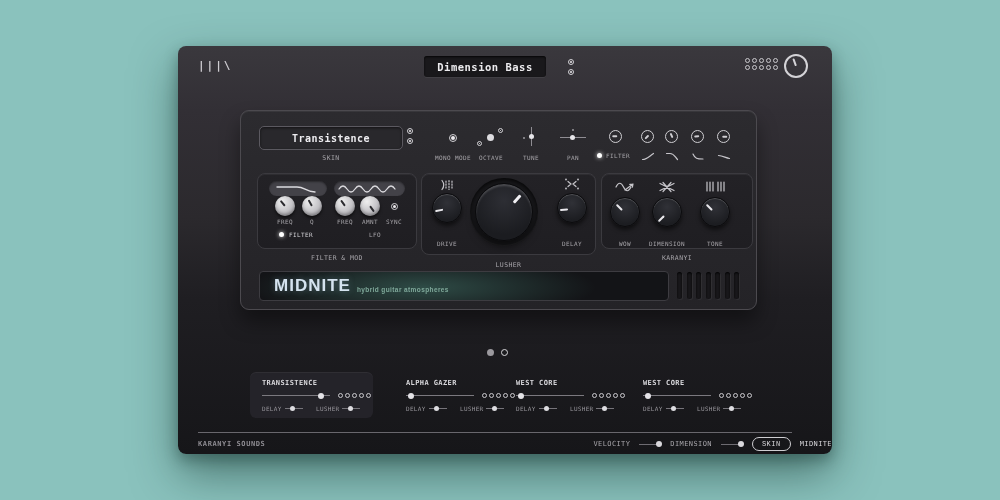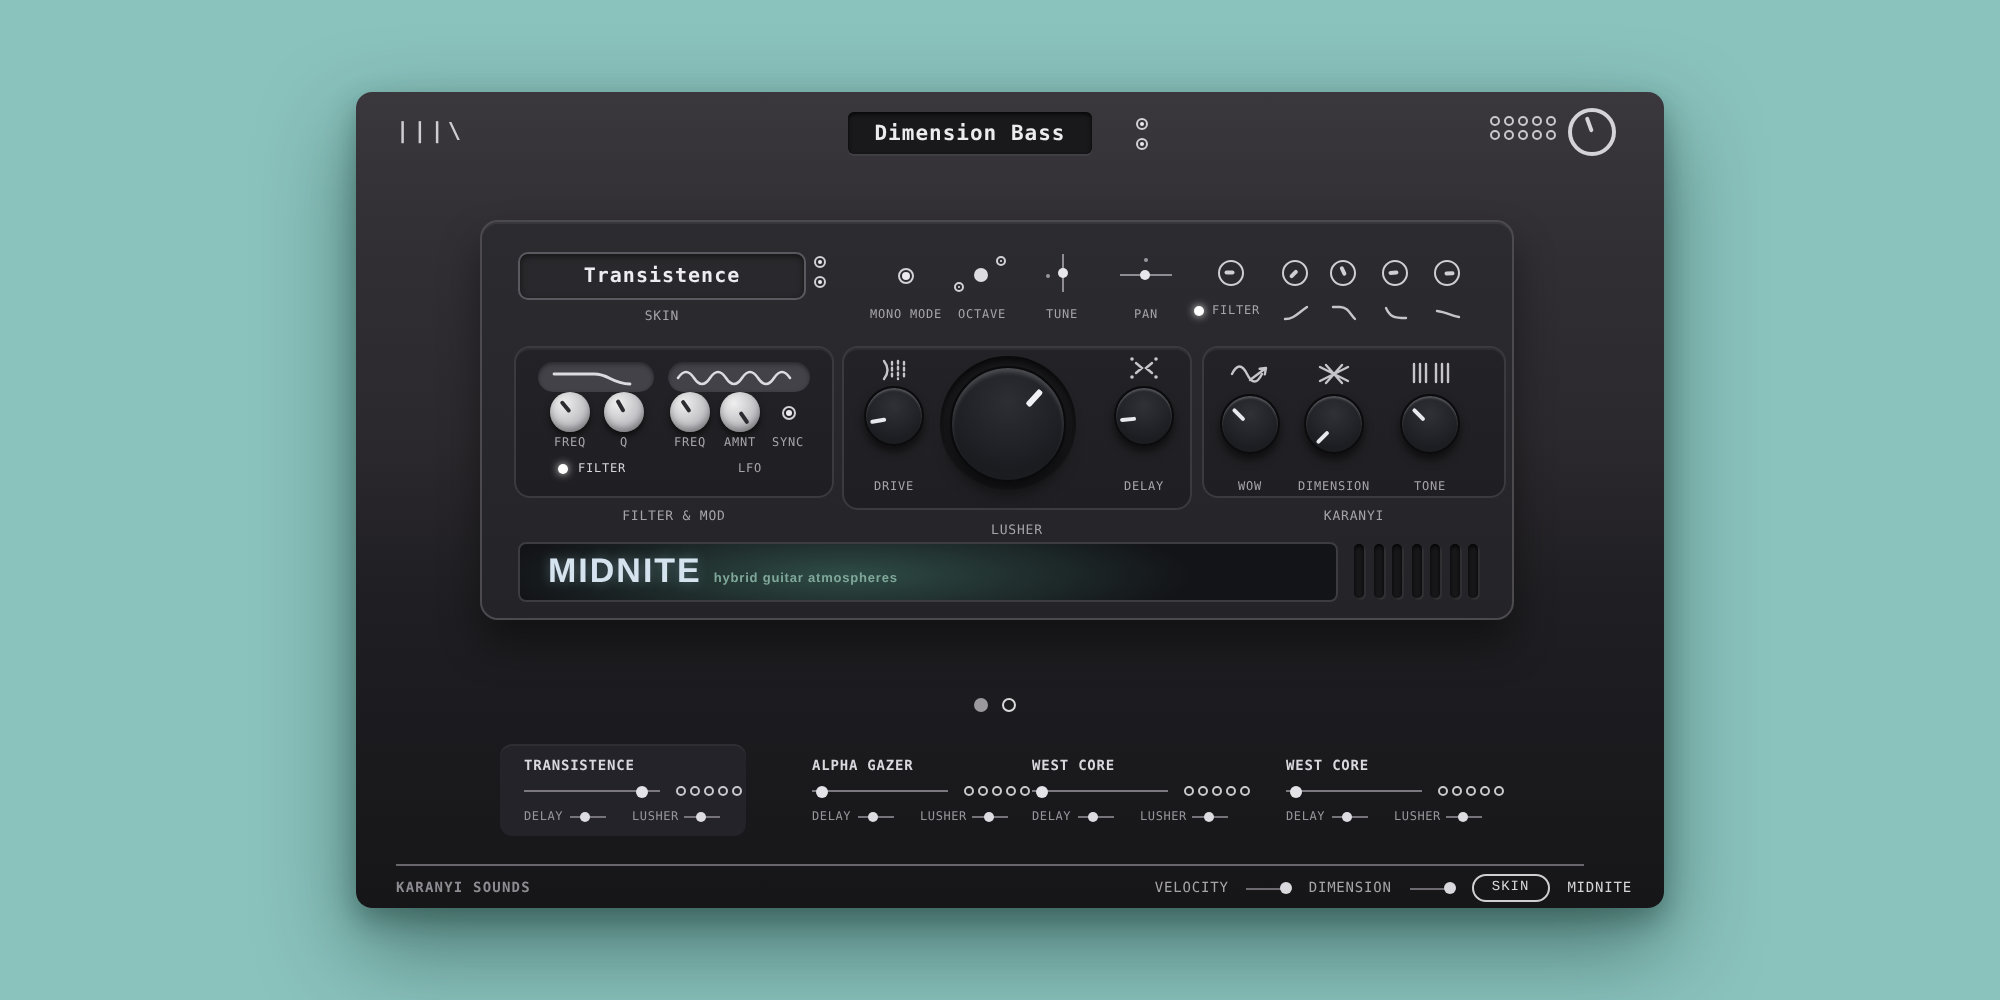--- a/index.html
+++ b/index.html
@@ -109,21 +109,21 @@
   .strip .rings { position:absolute; left:88px; top:21px; display:flex; gap:2px; }
   .strip .mini { position:absolute; top:33px; display:flex; align-items:center; gap:3px; }
   .strip .mini .lb { font-size:6px; color:#97959b; letter-spacing:.3px; }
   .strip .mini .sl { position:relative; width:18px; height:1px; background:#76747a; }
   .strip .mini .sl i { position:absolute; top:-2px; width:5px; height:5px; border-radius:50%; background:#dddce0; }
 
   
   #footer-line { left:20px; top:386px; width:594px; height:1px; background:#69676d; }
   #footer { left:0; top:388px; width:654px; height:20px; display:flex; align-items:center; }
   #brand { margin-left:20px; font-size:7px; font-weight:bold; color:#8e8c92; letter-spacing:.6px; }
-  #footer-right { margin-left:auto; margin-right:16px; display:flex; align-items:center; gap:9px; }
+  #footer-right { margin-left:auto; display:flex; align-items:center; gap:9px; }
   .fslider { position:relative; width:22px; height:1px; background:#6d6b71; }
   .fslider i { position:absolute; right:-1px; top:-2.5px; width:6px; height:6px; border-radius:50%; background:#d9d8dc; }
   #skin-pill { border:1px solid #cfced2; border-radius:9px; padding:2px 9px; font-size:7px; color:#d9d8dc; letter-spacing:.5px;font-family:Liberation Mono, monospace; }
 </style>
 </head>
 <body>
 
 <div id="win">
 
   <div id="logo" class="abs">|||\</div>

